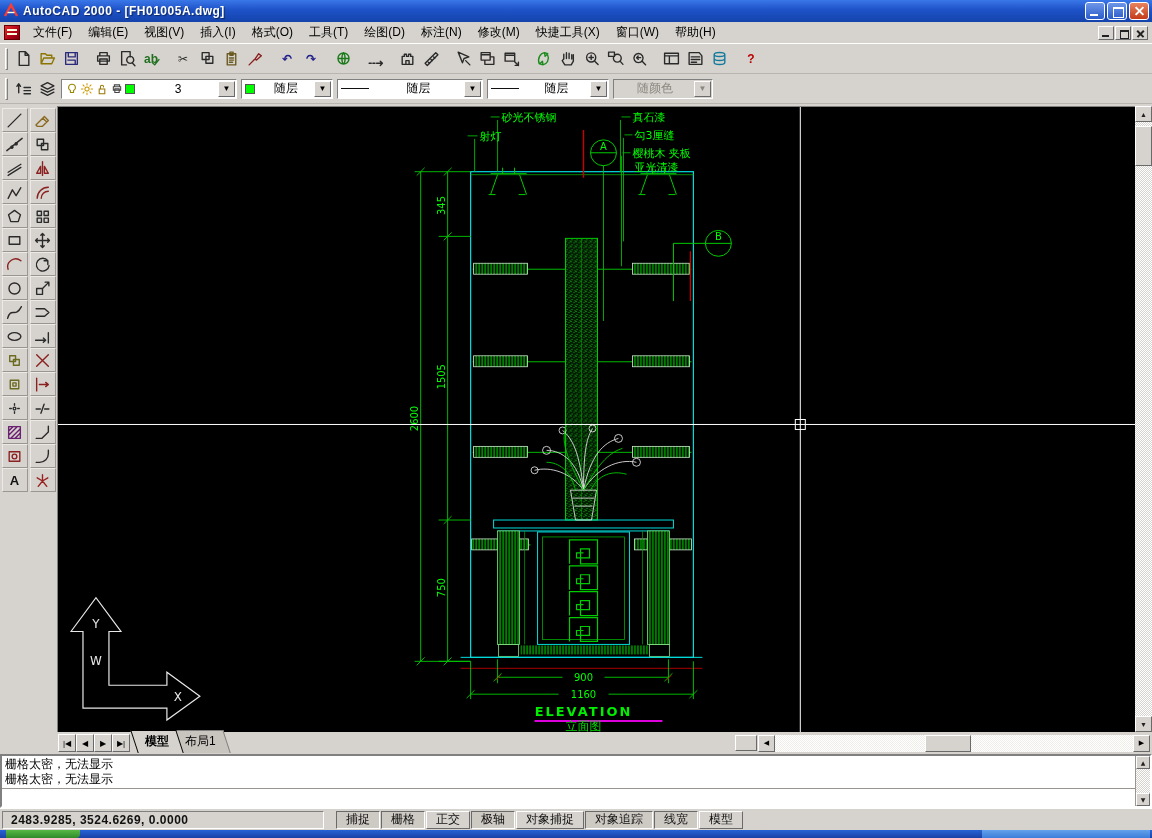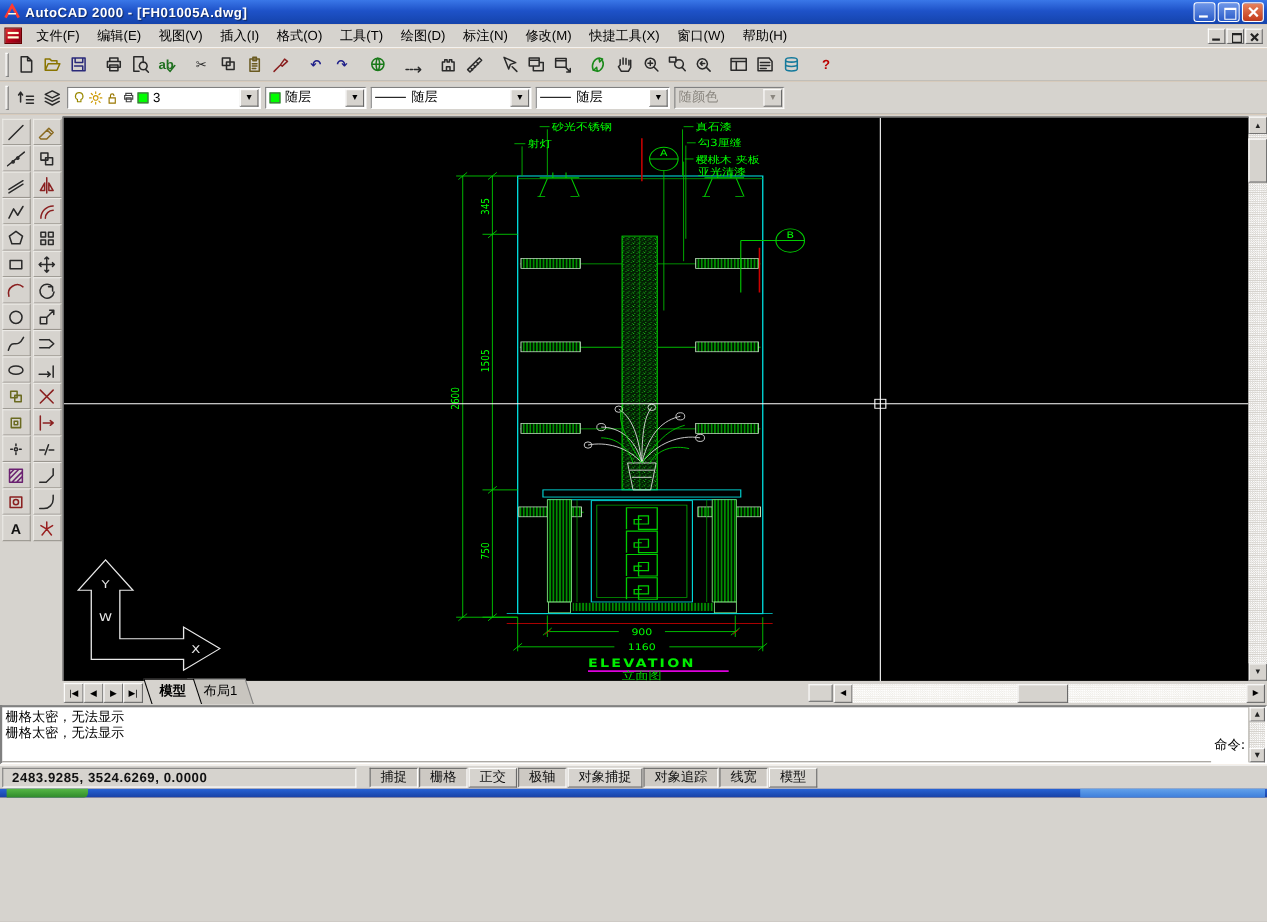--- a/index.html
+++ b/index.html
@@ -1,18 +1,18 @@
 <!DOCTYPE html>
 <html><head>
 <meta charset="utf-8">
 <style>
   * { margin:0; padding:0; box-sizing:border-box; }
   html,body { width:1152px; height:838px; overflow:hidden;
     font-family:"Liberation Sans","DejaVu Sans",sans-serif; font-size:12px; background:#d6d3ce; }
-  .app { width:1152px; height:725px; display:flex; flex-direction:column; background:#fdba74; }
+  .app { width:1152px; height:838px; display:flex; flex-direction:column; background:#be185d; }
 
   
   .titlebar { height:22px; background:linear-gradient(180deg,#3a77e8 0%,#1e52c8 45%,#1443ab 100%);
     display:flex; align-items:center; padding:0 3px; color:#fff; }
   .titlebar .ticon { width:16px; height:16px; margin-right:4px; position:relative; }
   .titlebar .title { font-weight:bold; font-size:12px; letter-spacing:.5px;
     text-shadow:1px 1px 1px rgba(0,0,0,.5); white-space:nowrap; }
   .winbtns { margin-left:auto; display:flex; gap:2px; }
   .wbtn { width:20px; height:18px; border:1px solid #fff; border-radius:3px;
     background:linear-gradient(180deg,#6f97e8,#2b5cc9); position:relative; }
@@ -34,21 +34,21 @@
   .menu-item { padding:3px 8px; color:#000; white-space:nowrap; }
   .mdi-btns { margin-left:auto; display:flex; gap:1px; padding-right:2px; }
   .mbtn { width:16px; height:14px; background:#d6d3ce; border:1px solid;
     border-color:#fff #6a6a6a #6a6a6a #fff; position:relative; }
   .mbtn.min::after { content:""; position:absolute; left:3px; bottom:2px; width:7px; height:2px; background:#222; }
   .mbtn.rest::after { content:""; position:absolute; left:4px; top:3px; width:7px; height:6px; border:1px solid #222; border-top-width:2px; }
   .mbtn.close::before,.mbtn.close::after { content:""; position:absolute; left:3px; top:6px; width:9px; height:1.6px; background:#222; }
   .mbtn.close::before { transform:rotate(45deg); } .mbtn.close::after { transform:rotate(-45deg); }
 
   
-  .toolbar { height:30px; background:#d6d3ce; display:flex; align-items:center; padding:2px 2px; border-bottom:1px solid #b8b5b0; }
+  .toolbar { height:30px; background:#d6d3ce; display:flex; align-items:center; padding:2px 2px; border-bottom:1px solid #b8b5b0;text-align:center; }
   .grip { width:3px; height:22px; margin:0 3px; border:1px solid; border-color:#fff #808080 #808080 #fff; }
   .tbtn { width:24px; height:23px; display:flex; align-items:center; justify-content:center;
     position:relative; border:1px solid transparent; }
   .tbtn svg { width:17px; height:17px; }
   .tbtn path { fill:none; stroke:#2a2a2a; stroke-width:1.3; stroke-linecap:round; stroke-linejoin:round; }
   .tbtn .glyph { position:absolute; font-size:12px; font-weight:bold; color:#2a2a2a; line-height:1; }
   .combo { height:20px; background:#fff; border:1px solid; border-color:#808080 #fff #fff #808080;
     display:flex; align-items:center; padding-left:3px; margin:0 2px; font-size:12px; position:relative; }
   .combo .cval { flex:1; white-space:nowrap; overflow:hidden; }
   .combo .drop { width:17px; height:16px; margin:0 1px; background:#d6d3ce; border:1px solid;
@@ -93,21 +93,21 @@
   .hscroll { width:392px; height:17px; display:flex; align-items:stretch; margin-right:2px; }
   .harrow { width:17px; background:#d6d3ce; border:1px solid; border-color:#fff #6a6a6a #6a6a6a #fff;
     font-size:7px; display:flex; align-items:center; justify-content:center; }
   .htrack { flex:1; position:relative; background:repeating-conic-gradient(#fff 0 25%,#efede8 0 50%) 0 0/2px 2px; }
   .hthumb { position:absolute; left:42%; top:0; bottom:0; width:46px; background:#d6d3ce;
     border:1px solid; border-color:#fff #6a6a6a #6a6a6a #fff; }
 
   
   .cmdwin { height:54px; background:#fff; border:2px solid; border-color:#808080 #fff #fff #808080;
     display:flex; font-family:"DejaVu Sans","Liberation Sans",sans-serif; }
-  .cmdtext { flex:1; display:flex; flex-direction:row; }
+  .cmdtext { flex:1; display:flex; flex-direction:column; }
   .cmdhist { flex:1; padding:1px 3px; line-height:15px; border-bottom:1px solid #9a968f; color:#000; }
   .cmdprompt { height:17px; padding:1px 3px; color:#000;margin-top:25px; }
   .cmdscroll { width:15px; background:#efede8; display:flex; flex-direction:column; border-left:1px solid #9a968f; }
   .cmdscroll .sarrow { height:13px; font-size:6px; }
   .cmdscroll .vtrack { flex:1; }
 
   
   .statusbar { height:22px; background:#d6d3ce; display:flex; align-items:center; padding:1px 2px; border-top:1px solid #fff; }
   .coords { width:322px; height:18px; border:1px solid; border-color:#808080 #fff #fff #808080;
     display:flex; align-items:center; padding-left:8px; font-weight:bold; color:#111; letter-spacing:.5px; }

